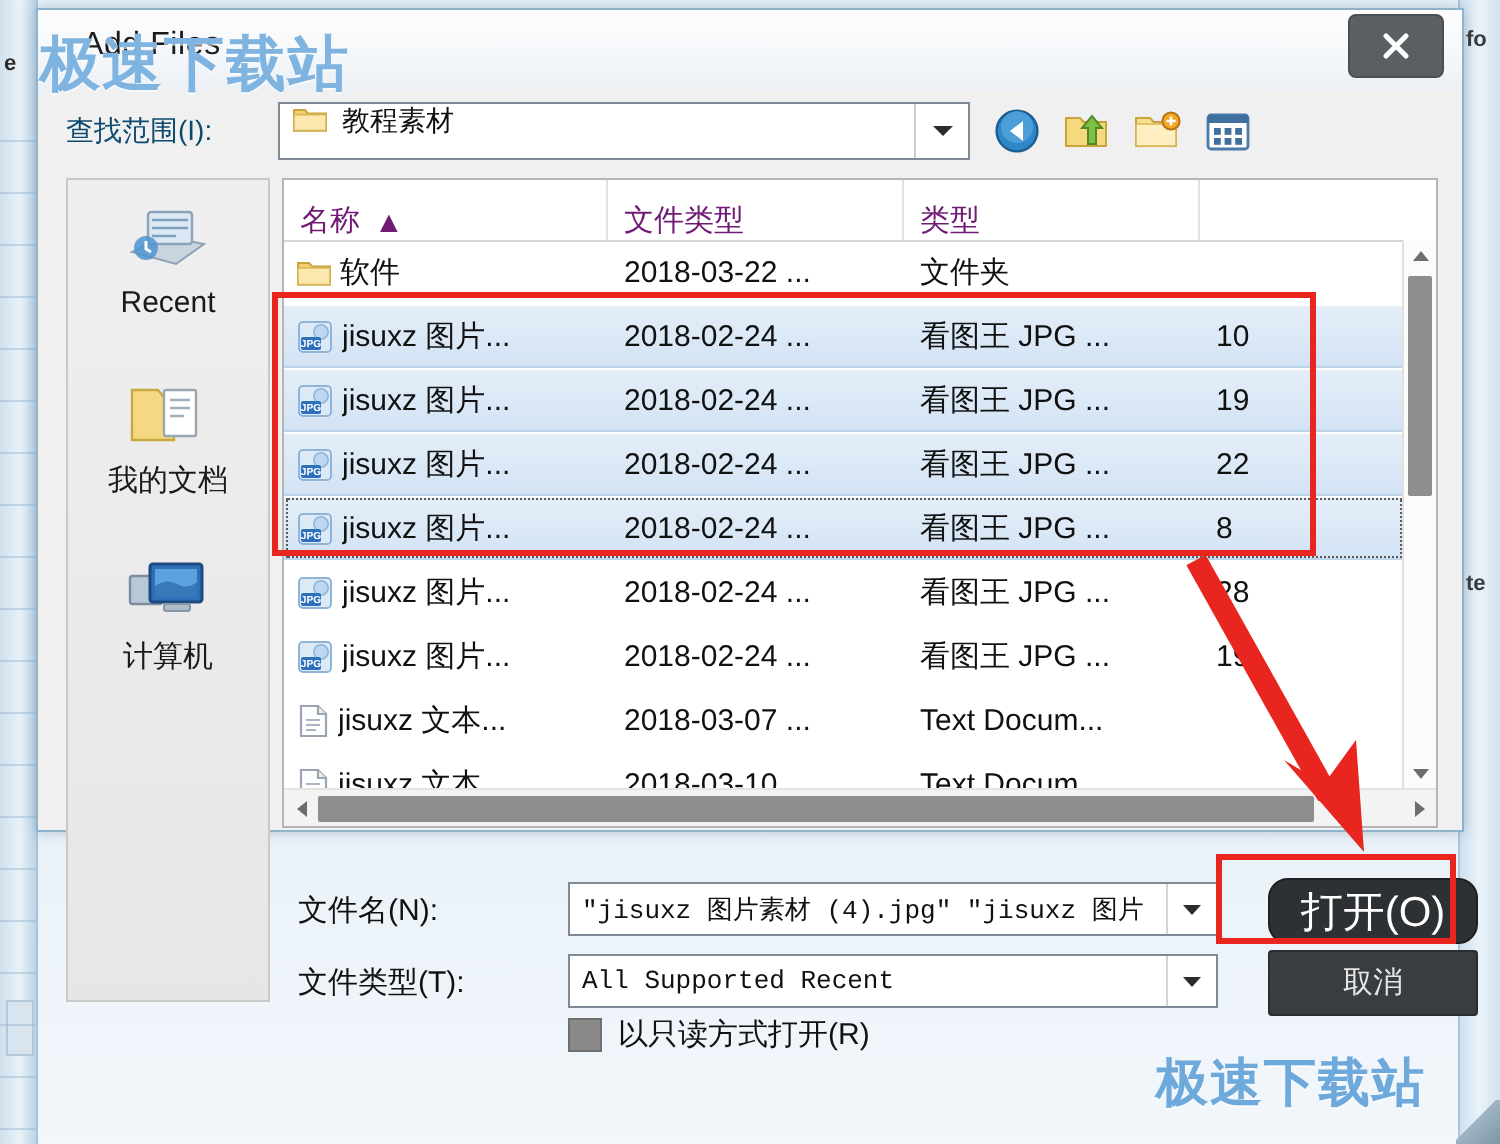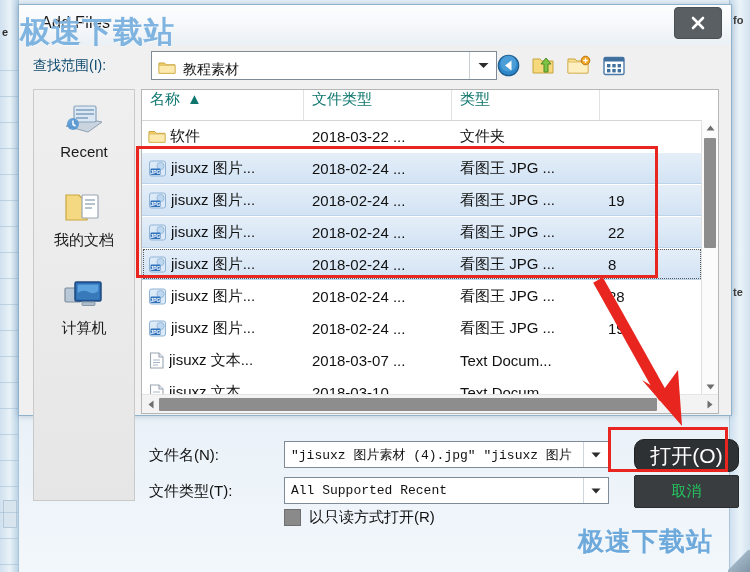--- a/index.html
+++ b/index.html
@@ -114,27 +114,27 @@
   }
   #lookin-label {
     position: absolute;
     left: 14px; top: 12px;
     font-size: 14px;
     color: #0c4a6e;
     white-space: nowrap;
   }
   #lookin-combo {
     position: absolute;
-    left: 132px; top: 6px;
+    left: 120px; top: 6px;
     width: 346px; height: 29px;
     background: #ffffff;
     border: 1px solid #7e8a96;
     box-sizing: border-box;
     display: flex;
-    align-items: flex-end;
+    align-items: flex-start;
     cursor: pointer;
   }
   #lookin-combo .folder-ico { margin-left: 6px; }
   #lookin-combo-text {
     margin-left: 7px;
     font-size: 14px;
     color: #111;
     white-space: nowrap;
     overflow: hidden;
   }
@@ -203,24 +203,24 @@
     width: 100%; height: 30px;
     background: #ffffff;
     border-bottom: 1px solid #d6d6d6;
     display: flex;
   }
   .col-h {
     height: 100%;
     box-sizing: border-box;
     border-right: 1px solid #e2e2e2;
     display: flex;
-    align-items: flex-start;
+    align-items: flex-end;
     padding-left: 8px;
     font-size: 15px;
-    color: #0f766e;
+    color: #701a75;
     cursor: pointer;
     white-space: nowrap;
   }
   .col-h .sort-arrow { margin-left: 7px; }
   .c-name { width: 162px; }
   .c-date { width: 148px; }
   .c-type { width: 148px; }
   .c-size { flex: 1 1 auto; border-right: none; }
 
   #rows {
@@ -383,21 +383,21 @@
     display: flex; align-items: center; justify-content: center;
     cursor: pointer;
   }
   #cancel-button {
     position: absolute;
     left: 615px; top: 470px;
     width: 103px; height: 31px;
     background: #3a3d40;
     border: 1px solid #2b2e30;
     border-radius: 2px;
-    color: #22c55e;
+    color: #e5e5e5;
     font-size: 15px;
     display: flex; align-items: center; justify-content: center;
     cursor: pointer;
   }
 
   
   .anno-box {
     position: absolute;
     border: 3px solid #e8251f;
     box-sizing: border-box;
@@ -605,20 +605,21 @@
                 <rect x="1.5" y="1" width="16" height="15" rx="2" fill="#dce9f6" stroke="#8fb4d6" stroke-width="1"></rect>
                 <circle cx="12.5" cy="6" r="3.6" fill="#bcd7ef" stroke="#8fb4d6" stroke-width=".8"></circle>
                 <rect x="2.5" y="8.5" width="10" height="6.5" rx="1" fill="#2e72bd"></rect>
                 <text x="7.5" y="13.6" font-size="5.1" fill="#ffffff" text-anchor="middle" font-family="Liberation Sans, sans-serif" font-weight="bold">JPG</text>
               </svg>
             </span>
             <span class="nm-text">jisuxz 图片...</span>
           </div>
           <div class="cell date">2018-02-24 ...</div>
           <div class="cell type">看图王 JPG ...</div>
+          <div class="cell size">10</div>
         </div>
         <div class="row sel">
           <div class="cell name">
             <span class="fi">
               <svg width="19" height="17" viewBox="0 0 19 17">
                 <rect x="1.5" y="1" width="16" height="15" rx="2" fill="#dce9f6" stroke="#8fb4d6" stroke-width="1"></rect>
                 <circle cx="12.5" cy="6" r="3.6" fill="#bcd7ef" stroke="#8fb4d6" stroke-width=".8"></circle>
                 <rect x="2.5" y="8.5" width="10" height="6.5" rx="1" fill="#2e72bd"></rect>
                 <text x="7.5" y="13.6" font-size="5.1" fill="#ffffff" text-anchor="middle" font-family="Liberation Sans, sans-serif" font-weight="bold">JPG</text>
               </svg>

